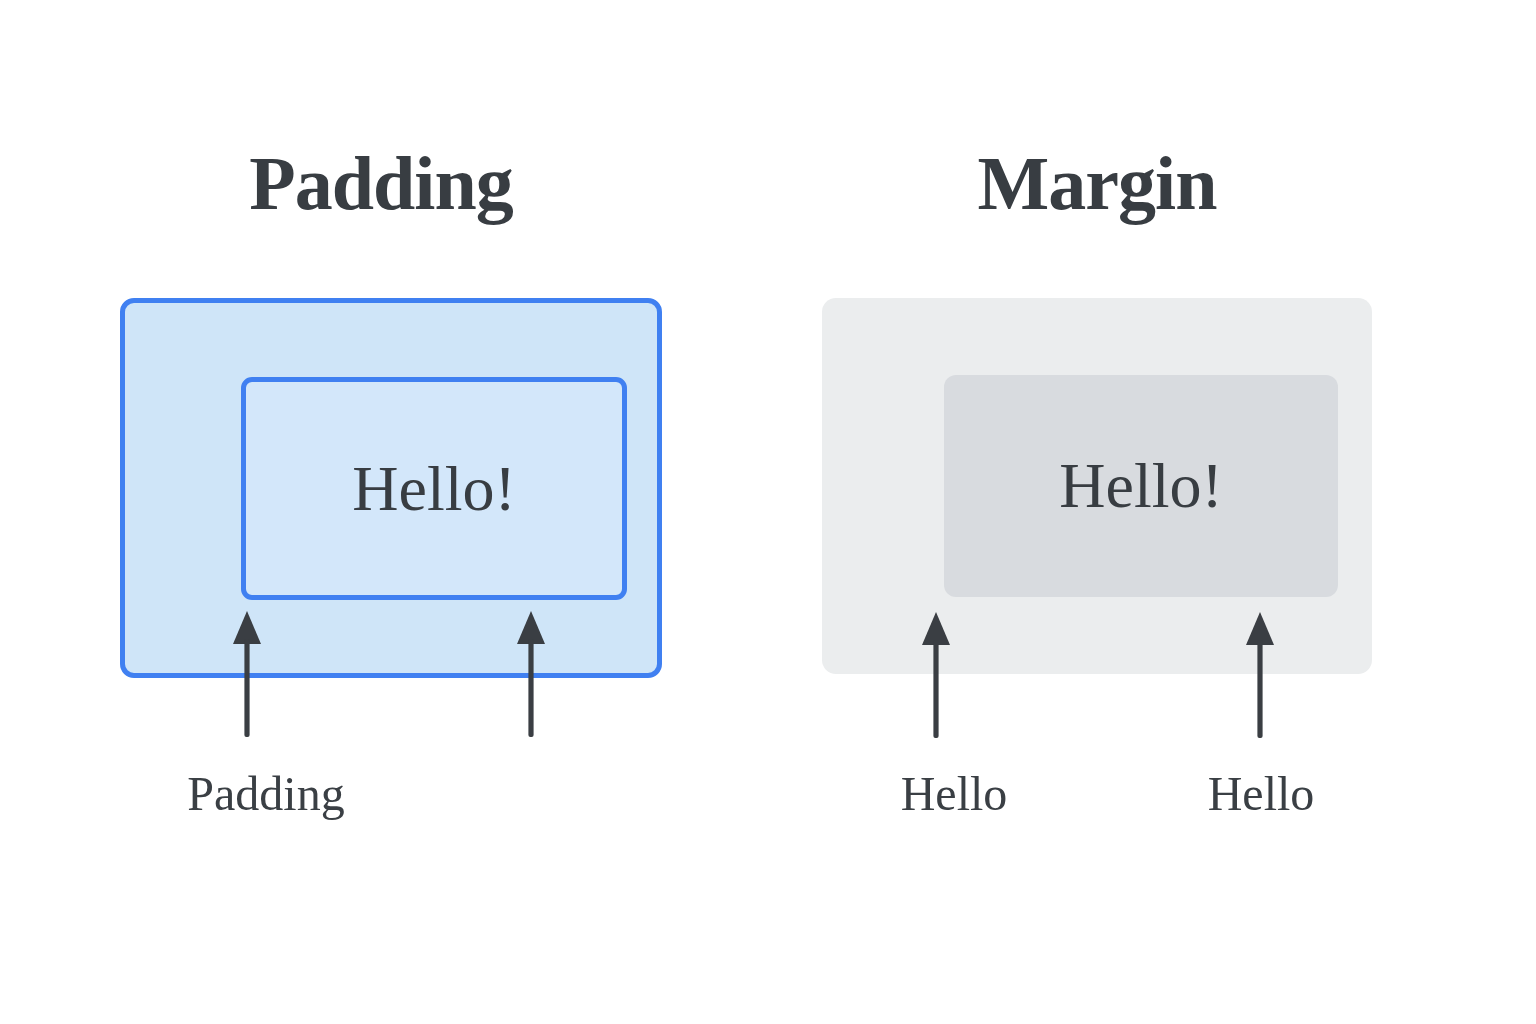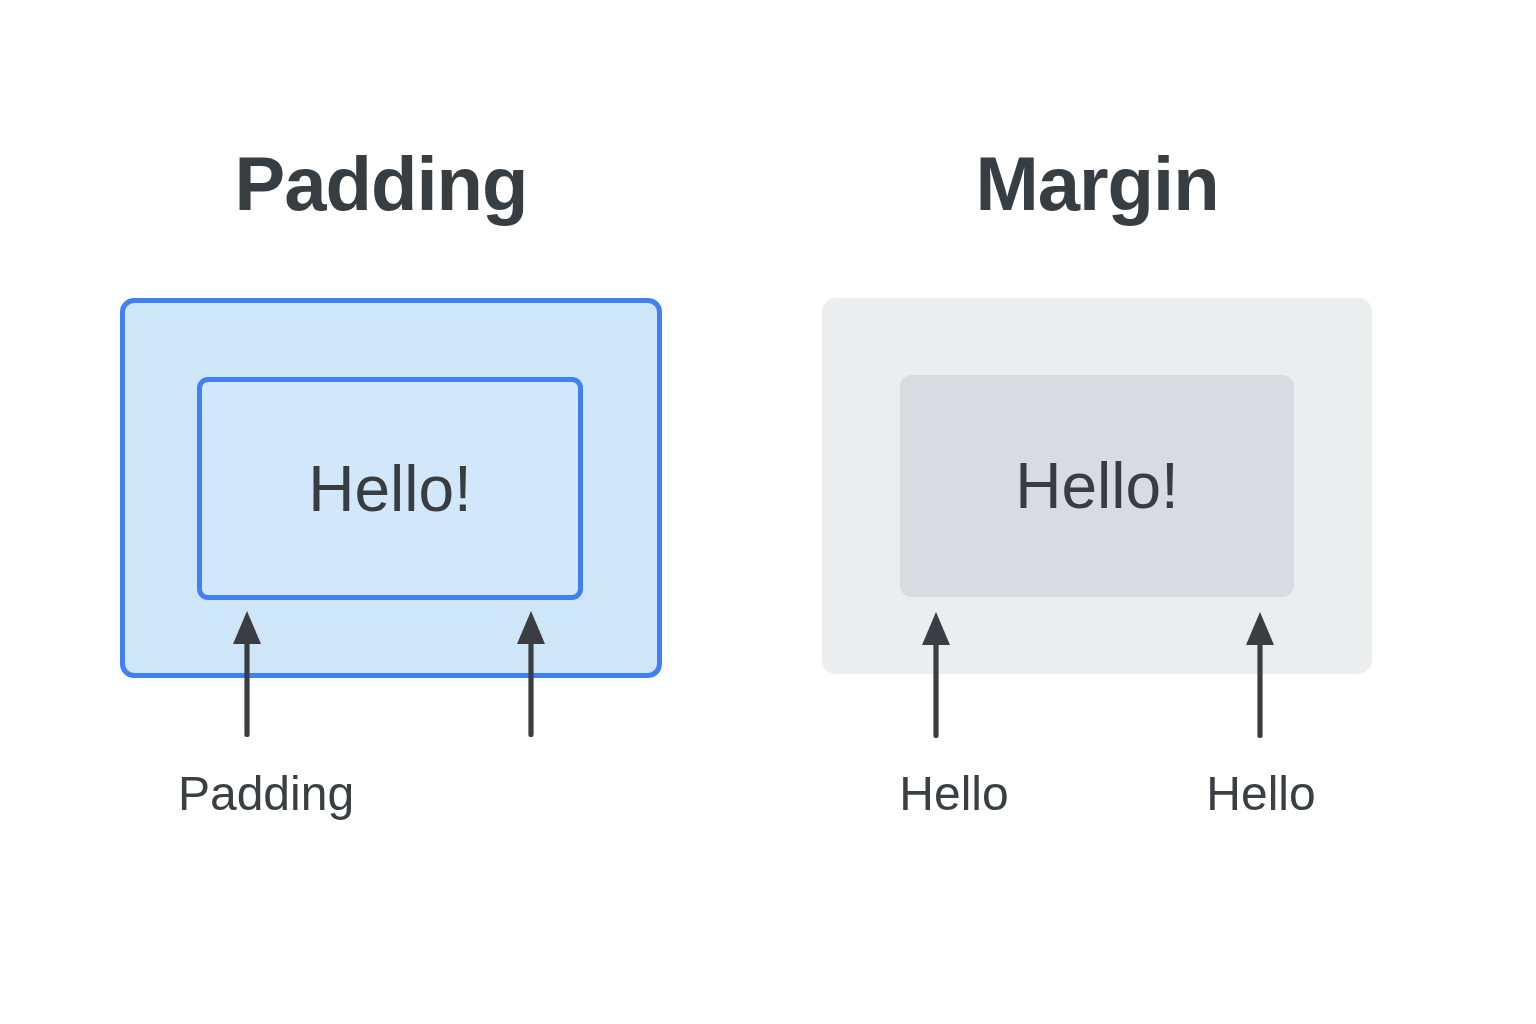--- a/index.html
+++ b/index.html
@@ -6,21 +6,21 @@
     margin: 0;
     padding: 0;
     background: #ffffff;
   }
   #canvas {
     position: relative;
     width: 1536px;
     height: 884px;
     background: #ffffff;
     overflow: hidden;
-    font-family: Liberation Sans, sans-serif;
+    font-family: Liberation Serif, serif;
     color: #3a3f44;
   }
   .title {
     position: absolute;
     top: 138px;
     font-size: 76px;
     font-weight: 700;
     letter-spacing: -1px;
     color: #383d42;
     text-align: center;
@@ -62,20 +62,21 @@
     background: #d8dbdf;
     border: none;
     border-radius: 12px;
   }
   .inner-box {
     position: absolute;
     box-sizing: border-box;
     display: flex;
     align-items: center;
     justify-content: center;
+    margin-left: 44px;
   }
   .hello-text {
     font-size: 64px;
     font-weight: 400;
     color: #383d42;
     line-height: 1;
   }
 
   .arrow {
     position: absolute;

